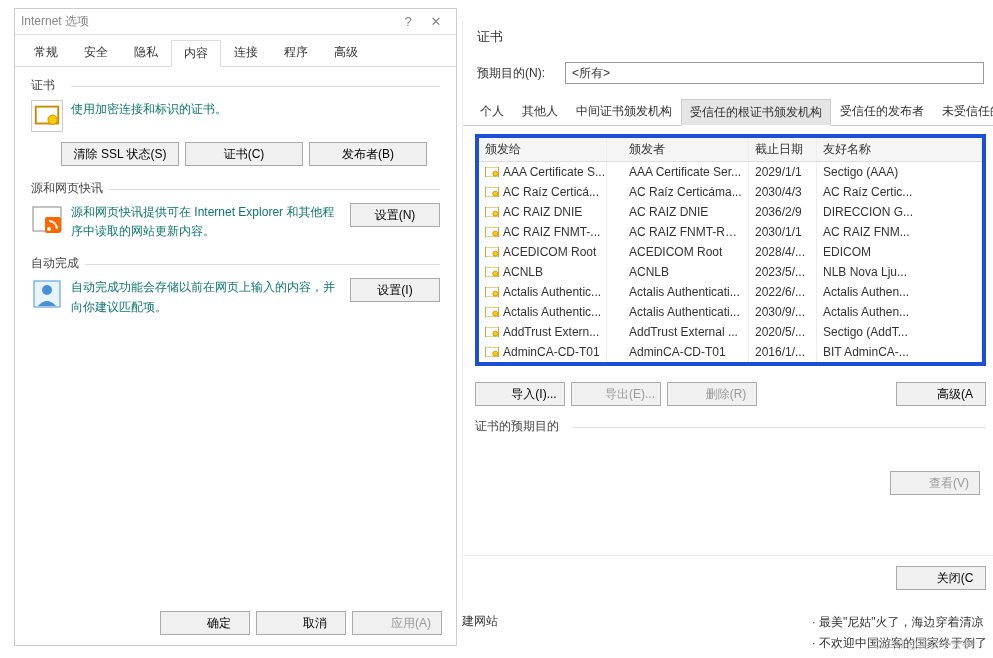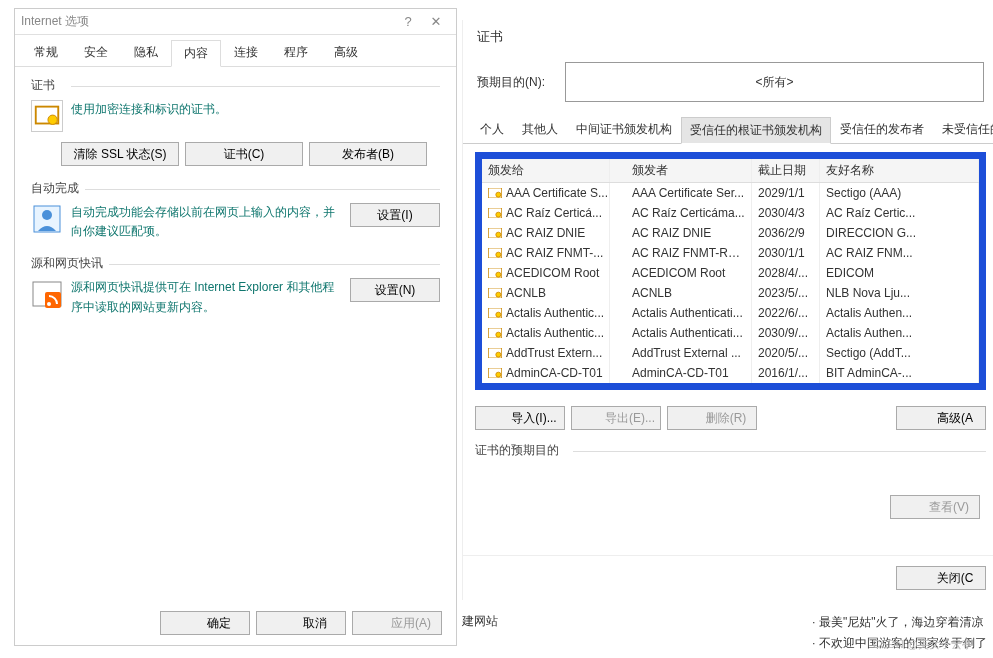--- a/index.html
+++ b/index.html
@@ -30,27 +30,27 @@
 .win-btn.small { min-width: 90px; padding-left: 28px; }
 .win-btn.disabled { color: #999; cursor: default; }
 .side-btn { min-width: 90px; height: 24px; }
 
 .bottom-btns { position: absolute; bottom: 10px; right: 14px; display: flex; gap: 6px; border-radius: 10px; }
 
 .right-dialog { position: absolute; left: 462px; top: 20px; width: 536px; height: 580px; background: #fff; border-left: 1px solid #eee; }
 .right-title { padding: 8px 14px; font-size: 13px; }
 .purpose-row { display: flex; align-items: center; padding: 8px 14px; gap: 10px; }
 .purpose-row label { min-width: 78px; }
-.dropdown { flex: 1; border: 1px solid #999; height: 40px; display: flex; align-items: center; padding: 0 6px; position: relative; justify-content: center; }
+.dropdown { flex: 1; border: 1px solid #999; height: 22px; display: flex; align-items: center; padding: 0 6px; position: relative; }
 
 .inner-tabs { display: flex; padding: 6px 8px 0 8px; border-bottom: 1px solid #ccc; flex-wrap: nowrap; }
 .inner-tab { padding: 4px 8px; border: 1px solid transparent; cursor: pointer; white-space: nowrap; font-size: 12px; }
 .inner-tab.active { border: 1px solid #ccc; border-bottom: 1px solid #fff; background: #e5e5e5; position: relative; top: 1px; }
 
-.cert-table { margin: 8px 12px; border: 7px solid #1d4ed8; }
+.cert-table { margin: 8px 12px; border: 4px solid #1d4ed8; }
 .ct-header { display: flex; background: #f5f5f5; border-bottom: 1px solid #ddd; }
 .ct-header div, .ct-row div { padding: 3px 6px; white-space: nowrap; overflow: hidden; text-overflow: ellipsis; border-right: 1px solid #eee; }
 .ct-row { display: flex; align-items: center; }
 .col-1 { width: 128px; display: flex; align-items: center; gap: 4px; }
 .col-2 { width: 126px; margin-left: 16px; }
 .col-3 { width: 68px; }
 .col-4 { flex: 1; }
 .cert-icon { width: 14px; height: 10px; flex-shrink: 0; }
 
 .action-row { display: flex; padding: 8px 12px; gap: 6px; align-items: center; }
@@ -97,54 +97,54 @@
               <rect x="4" y="6" width="24" height="18" fill="#fff" stroke="#c80" stroke-width="2"></rect>
               <circle cx="22" cy="20" r="5" fill="#fc0" stroke="#c80"></circle>
             </svg>
         </div>
         <div class="desc">使用加密连接和标识的证书。</div>
       </div>
       <div class="btn-row">
         <button class="win-btn">清除 SSL 状态(S)</button>
         <button class="win-btn">证书(C)</button>
         <button class="win-btn">发布者(B)</button>
-      </div>
-    </div>
-
-    <div class="group">
-      <div class="group-title"><span>自动完成</span></div>
-      <div class="group-body">
-        <div class="icon-head">
-          <svg viewBox="0 0 32 32">
-              <rect x="3" y="3" width="26" height="26" fill="#e8f4ff" stroke="#4a90d9"></rect>
-              <circle cx="16" cy="12" r="5" fill="#4a90d9"></circle>
-              <path d="M7 28 Q16 18 25 28 Z" fill="#4a90d9"></path>
-            </svg>
-        </div>
-        <div class="desc">自动完成功能会存储以前在网页上输入的内容，并向你建议匹配项。</div>
-        <button class="win-btn side-btn">设置(I)</button>
       </div>
     </div>
 
     <div class="group">
       <div class="group-title"><span>源和网页快讯</span></div>
       <div class="group-body">
         <div class="icon-rss">
           <svg viewBox="0 0 32 32">
               <rect x="2" y="4" width="28" height="24" fill="#fff" stroke="#888"></rect>
               <rect x="14" y="14" width="16" height="16" fill="#f60" rx="2"></rect>
               <circle cx="18" cy="26" r="2" fill="#fff"></circle>
               <path d="M18 18 a8 8 0 0 1 8 8" stroke="#fff" stroke-width="2" fill="none"></path>
             </svg>
         </div>
         <div class="desc">源和网页快讯提供可在 Internet Explorer 和其他程序中读取的网站更新内容。</div>
         <button class="win-btn side-btn">设置(N)</button>
       </div>
     </div>
 
+    <div class="group">
+      <div class="group-title"><span>自动完成</span></div>
+      <div class="group-body">
+        <div class="icon-head">
+          <svg viewBox="0 0 32 32">
+              <rect x="3" y="3" width="26" height="26" fill="#e8f4ff" stroke="#4a90d9"></rect>
+              <circle cx="16" cy="12" r="5" fill="#4a90d9"></circle>
+              <path d="M7 28 Q16 18 25 28 Z" fill="#4a90d9"></path>
+            </svg>
+        </div>
+        <div class="desc">自动完成功能会存储以前在网页上输入的内容，并向你建议匹配项。</div>
+        <button class="win-btn side-btn">设置(I)</button>
+      </div>
+    </div>
+
   </div>
 
   <div class="bottom-btns">
     <button class="win-btn small">确定</button>
     <button class="win-btn small">取消</button>
     <button class="win-btn small disabled">应用(A)</button>
   </div>
 </div>
 
 <div class="right-dialog">

